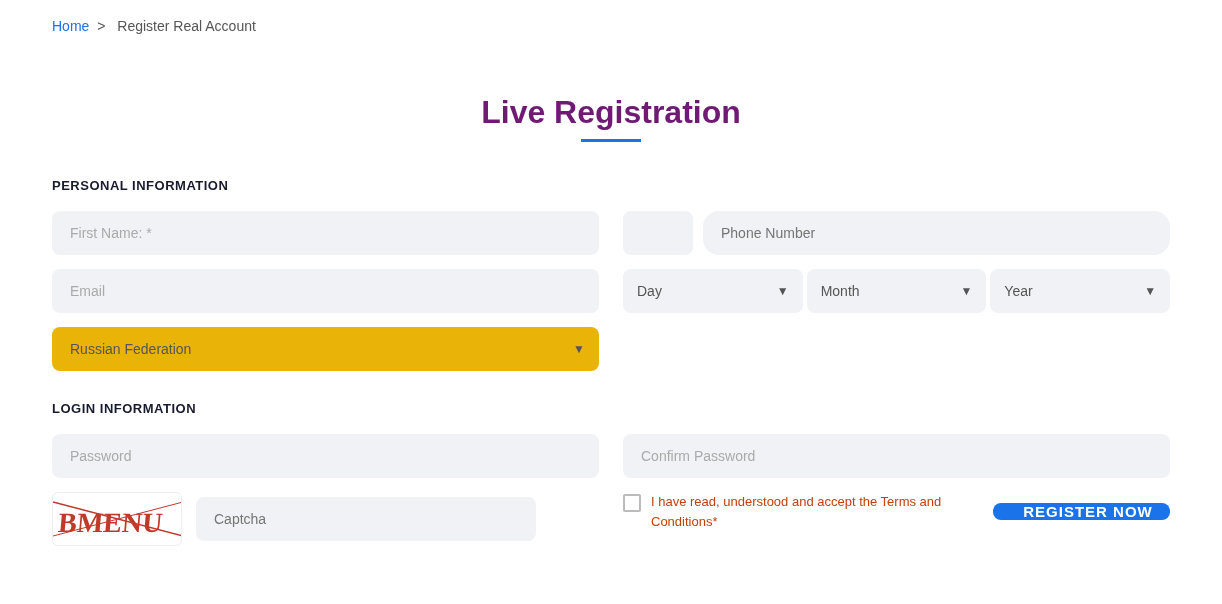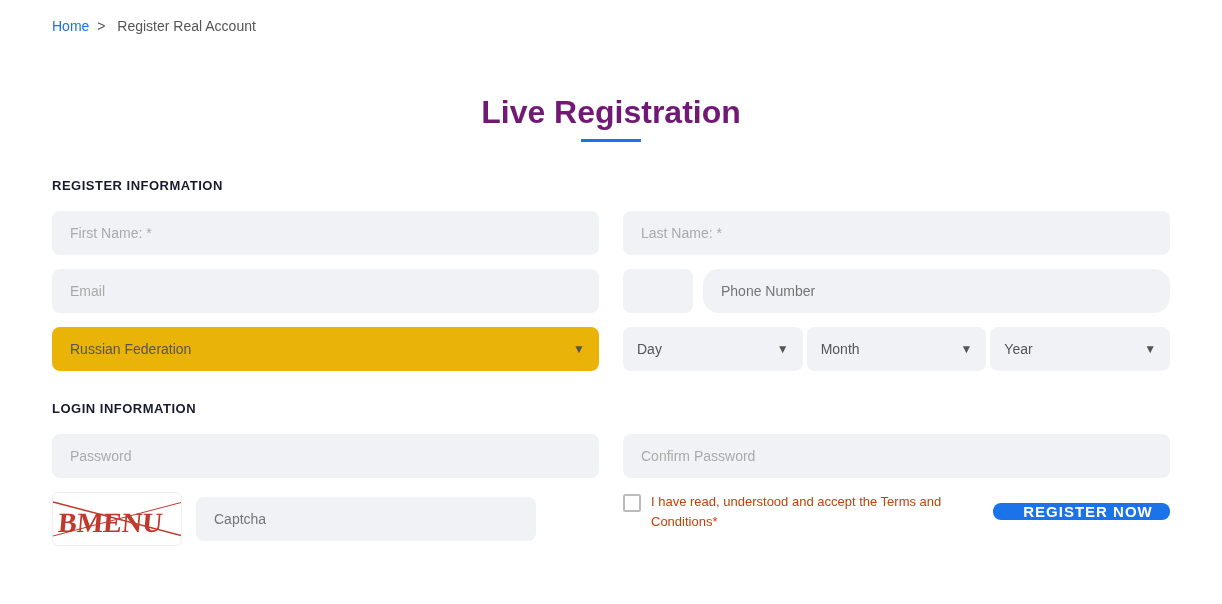--- a/index.html
+++ b/index.html
@@ -249,41 +249,40 @@
   <span>Register Real Account</span>
 </div>
 
 <div style="text-align:center; padding: 30px 0 6px;">
   <h1 class="page-title">Live Registration</h1>
   <span class="title-underline"></span>
 </div>
 
 <div class="form-container">
 
-  <div class="section-label">REGISTER INFORMATION</div>
+  <div class="section-label">PERSONAL INFORMATION</div>
 
   <div class="form-row">
 
     <div class="col-left">
       <input type="text" class="form-input" placeholder="First Name: *" style="">
       <input type="email" class="form-input" placeholder="Email" style="">
       <div class="select-wrapper">
         <select class="form-select">
           <option value="Russian Federation">Russian Federation</option>
           <option value="United States">United States</option>
           <option value="United Kingdom">United Kingdom</option>
           <option value="Germany">Germany</option>
           <option value="France">France</option>
         </select>
         <span class="select-arrow">▼</span>
       </div>
     </div>
 
     <div class="col-right">
-      <input type="text" class="form-input" placeholder="Last Name: *" style="">
       <div class="phone-row">
         <input type="text" class="phone-code" readonly="" style="">
         <input type="text" class="phone-number" placeholder="Phone Number" style="">
       </div>
       <div class="dob-row">
         <div class="dob-select-wrapper">
           <select class="dob-select">
             <option value="">Day</option>
             <option>1</option><option>2</option><option>3</option><option>4</option><option>5</option>
             <option>6</option><option>7</option><option>8</option><option>9</option><option>10</option>

